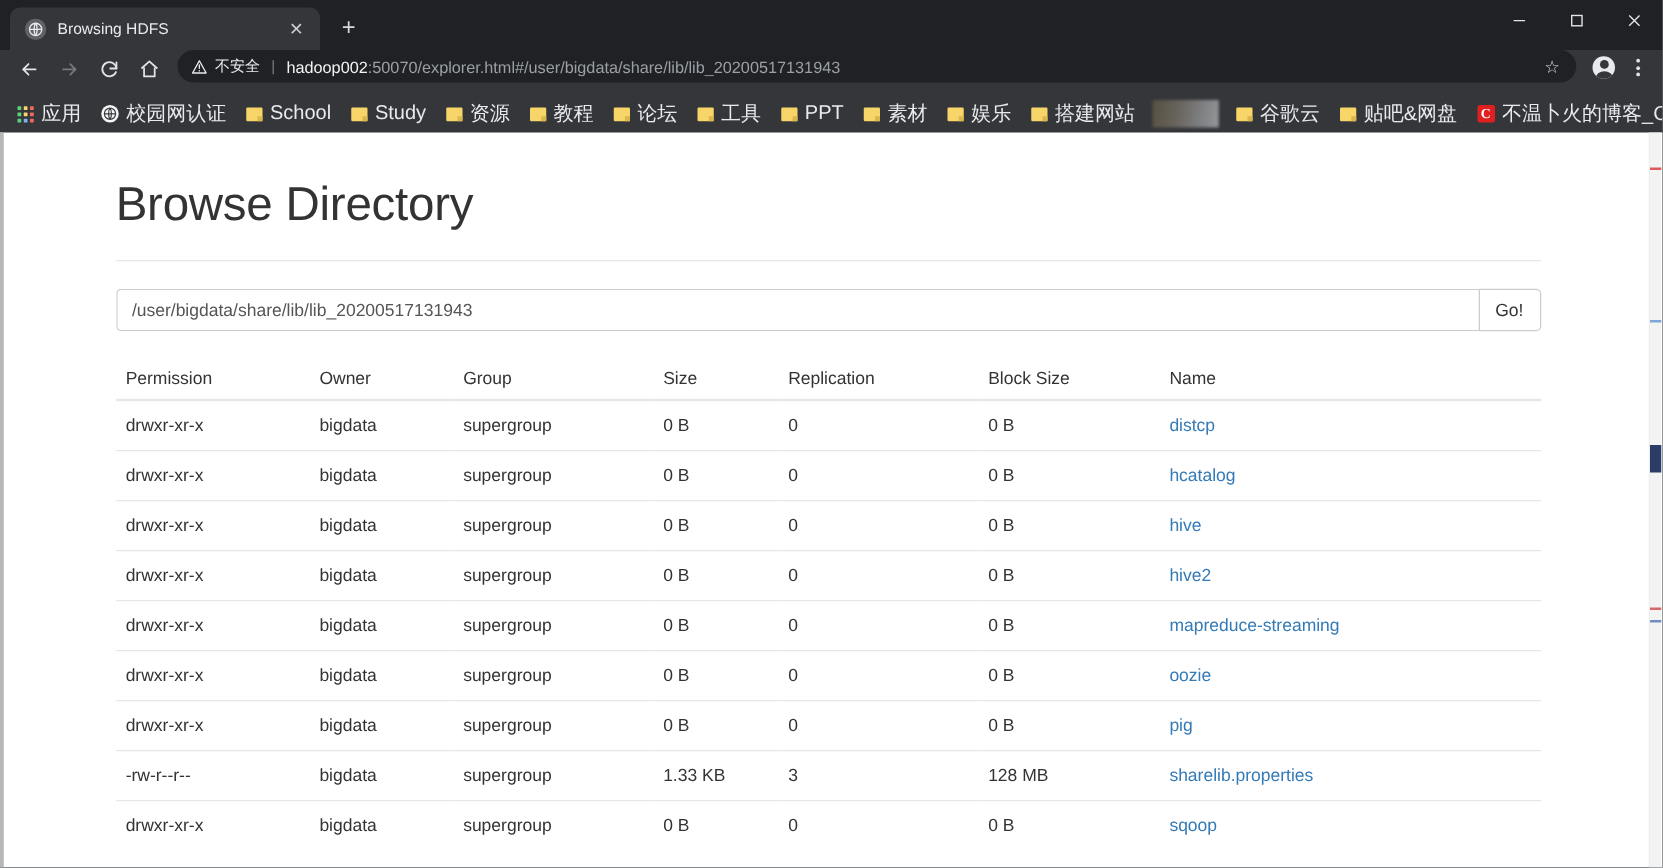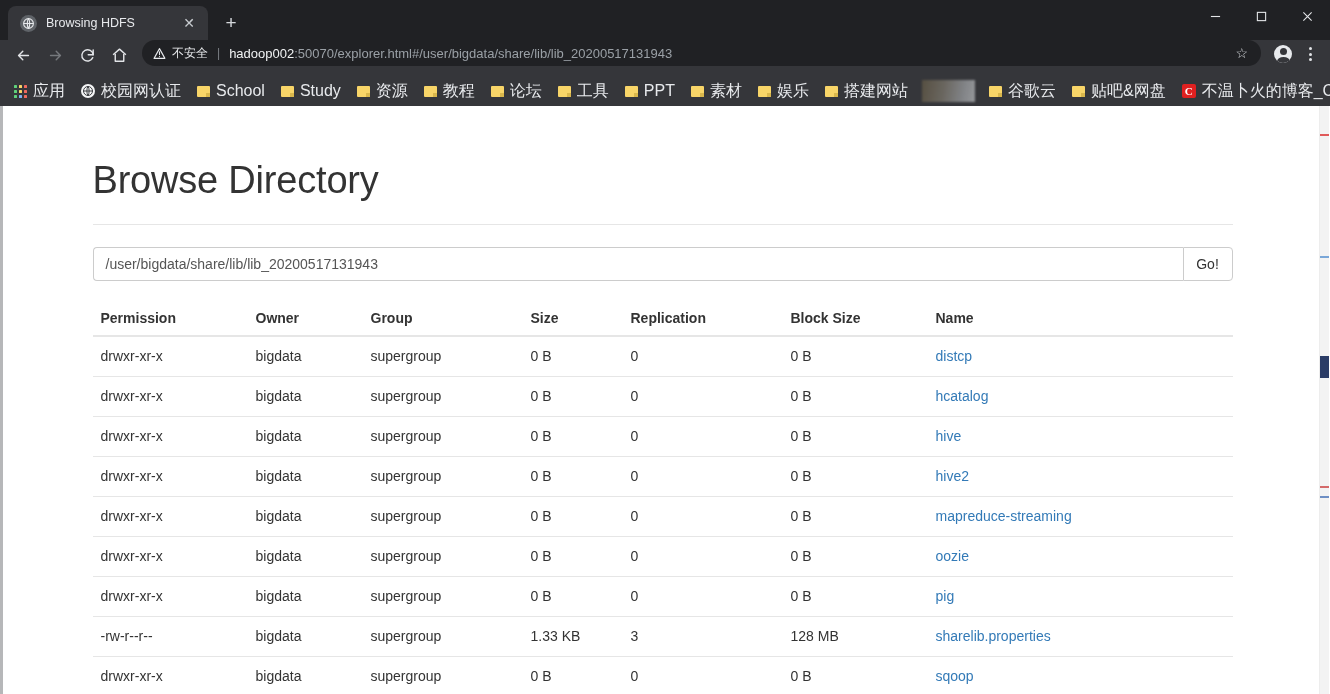--- a/index.html
+++ b/index.html
@@ -12,21 +12,21 @@
 
   
   .browser { width: 1330px; height: 694px; display: flex; flex-direction: column; }
 
   
   .tabstrip {
     height: 40px; background: #202124; position: relative;
     display: flex; align-items: flex-end; padding-left: 8px;
   }
   .tab {
-    width: 200px; height: 34px; background: #35363a;
+    width: 248px; height: 34px; background: #35363a;
     border-radius: 8px 8px 0 0; display: flex; align-items: center;
     padding: 0 10px 0 12px; gap: 9px; position: relative;
   }
   .tab-favicon {
     width: 17px; height: 17px; border-radius: 50%;
     background: #5f6368; display: flex; align-items: center;
     justify-content: center; flex: none;
   }
   .tab-favicon svg { width: 13px; height: 13px; }
   .tab-title {
@@ -132,21 +132,21 @@
     background: linear-gradient(100deg, #5a5243 0%, #6e6a62 40%, #87898c 75%, #9ea0a3 100%);
     filter: blur(1.2px); opacity: .92;
   }
 
   
   .viewport {
     flex: 1; background: #ffffff; position: relative; overflow: hidden;
     border-left: 3px solid #b6b7b9;
   }
   .page {
-    width: 1319px; height: 100%; padding: 16px;
+    width: 1319px; height: 100%; padding: 0;
   }
   .container { width: 1170px; margin: 0 auto; padding: 0 15px; }
   .page-title {
     font-size: 38px; font-weight: 400; color: #333333; padding-top: 37px;
     letter-spacing: -0.2px;
   }
   .hr { border-top: 1px solid #e6e6e6; margin-top: 22px; margin-bottom: 22px; }
 
   .pathrow { display: flex; align-items: stretch; text-align: right; }
   .pathinput {
@@ -156,21 +156,21 @@
     display: flex; align-items: center; background: #fff;
   }
   .gobtn {
     width: 50px; border: 1px solid #ccc; border-radius: 0 4px 4px 0;
     background: #fff; color: #333; font-size: 14px;
     display: flex; align-items: center; justify-content: center;
   }
 
   table.files { width: 100%; border-collapse: collapse; margin-top: 21px; }
   table.files th {
-    text-align: left; font-size: 14px; font-weight: bold; color: #333;
+    text-align: left; font-size: 14px; font-weight: normal; color: #333;
     padding: 8px 8px 9px 8px; border-bottom: 2px solid #e6e6e6;
   }
   table.files td {
     font-size: 14px; color: #333; padding: 11px 8px 12px 8px;
     border-top: 1px solid #e6e6e6; white-space: nowrap;
   }
   table.files tbody tr:first-child td { border-top: none; }
   table.files a { color: #337ab7; text-decoration: none; }
   .c-perm  { width: 155px; }
   .c-owner { width: 115px; }

